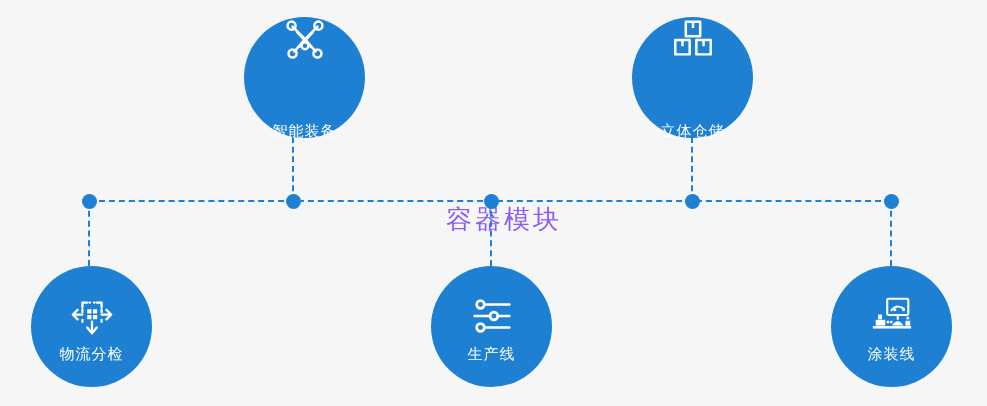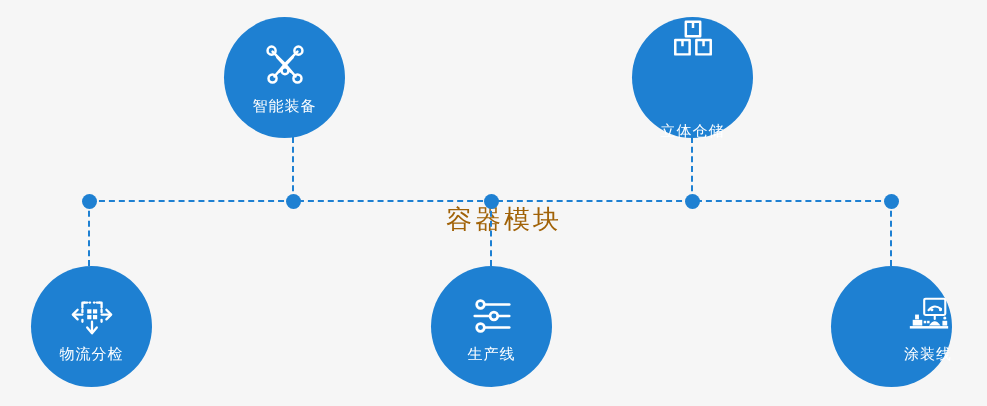--- a/index.html
+++ b/index.html
@@ -25,21 +25,21 @@
   .node{
     position:absolute;
     width:15px;height:15px;
     border-radius:50%;
     background:#1E80D2;
   }
 
   
   .watermark{
     position:absolute;
-    color:#a16207;
+    color:#8b5cf6;
     font-size:26px;
     letter-spacing:3px;
     white-space:nowrap;
     user-select:none;
   }
 
   
   .bubble{
     position:absolute;
     width:121px;height:121px;
@@ -79,21 +79,21 @@
   <div class="connector" style="left:88px;top:201px;height:65px;"></div>
   <div class="connector" style="left:490px;top:201px;height:65px;"></div>
   <div class="connector" style="left:890px;top:201px;height:65px;"></div>
 
   <div class="node" style="left:82px;top:194px;"></div>
   <div class="node" style="left:286px;top:194px;"></div>
   <div class="node" style="left:484px;top:194px;"></div>
   <div class="node" style="left:685px;top:194px;"></div>
   <div class="node" style="left:884px;top:194px;"></div>
 
-  <div class="bubble top" style="left:224px;top:17px;">
+  <div class="bubble top" style="left:244px;top:17px;justify-content:space-between;">
     <span class="ico">
       <svg viewBox="0 0 48 48" fill="none" stroke="#ffffff" stroke-width="2.6" stroke-linecap="round" stroke-linejoin="round">
         <line x1="11" y1="10" x2="24" y2="23"></line>
         <line x1="37" y1="10" x2="24" y2="23"></line>
         <line x1="24" y1="23" x2="13" y2="36"></line>
         <line x1="24" y1="23" x2="35" y2="36"></line>
         <line x1="16" y1="16" x2="30" y2="31"></line>
         <line x1="32" y1="16" x2="18" y2="31"></line>
         <circle cx="10" cy="9" r="4.2"></circle>
         <circle cx="38" cy="9" r="4.2"></circle>
@@ -158,21 +158,21 @@
         <line x1="34" y1="22.5" x2="43" y2="22.5"></line>
         <polyline points="39,17.5 44,22.5 39,27.5"></polyline>
 
         <line x1="24" y1="30" x2="24" y2="41"></line>
         <polyline points="19,36 24,42 29,36"></polyline>
       </svg>
     </span>
     <span class="cap">物流分检</span>
   </div>
 
-  <div class="bubble" style="left:831px;top:266px;align-items:flex-end;">
+  <div class="bubble" style="left:831px;top:266px;">
     <span class="ico">
       <svg viewBox="0 0 48 48" fill="none" stroke="#ffffff" stroke-width="2.2" stroke-linejoin="round" stroke-linecap="round">
 
         <rect x="19" y="6" width="22" height="17" rx="1.5"></rect>
         <path d="M23.5 18 q5.5 -7 13 -1.5"></path>
         <circle cx="27" cy="17.5" r="1.6" fill="#ffffff" stroke="none"></circle>
         <circle cx="36" cy="17.5" r="1.6" fill="#ffffff" stroke="none"></circle>
         <line x1="30" y1="23" x2="30" y2="27"></line>
 
         <path d="M24 34 q6 -9 12 0 z" fill="#ffffff" stroke="none"></path>

